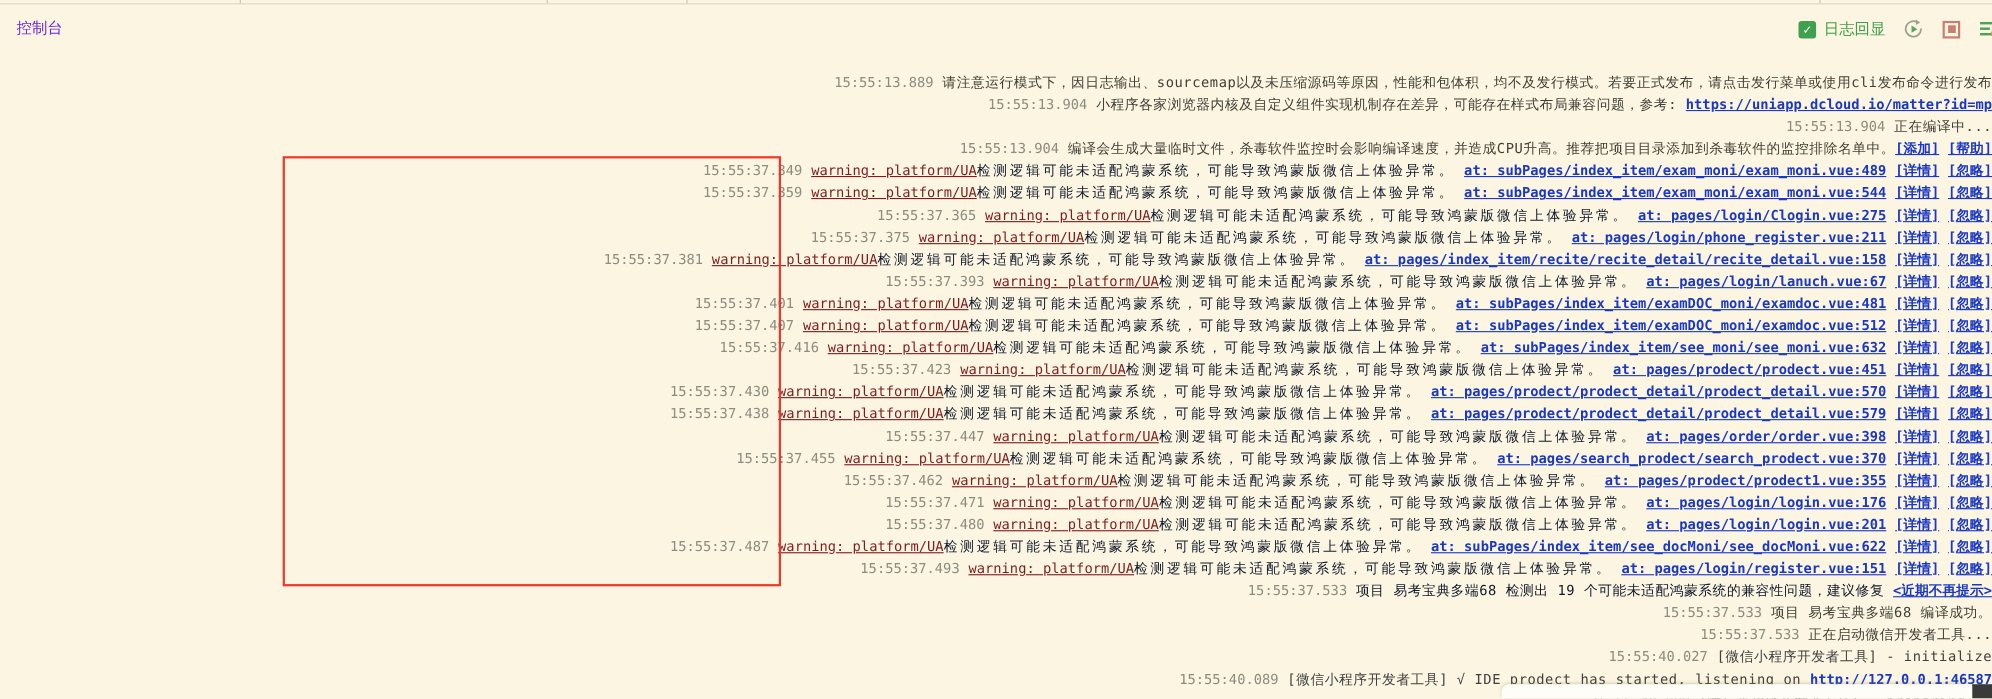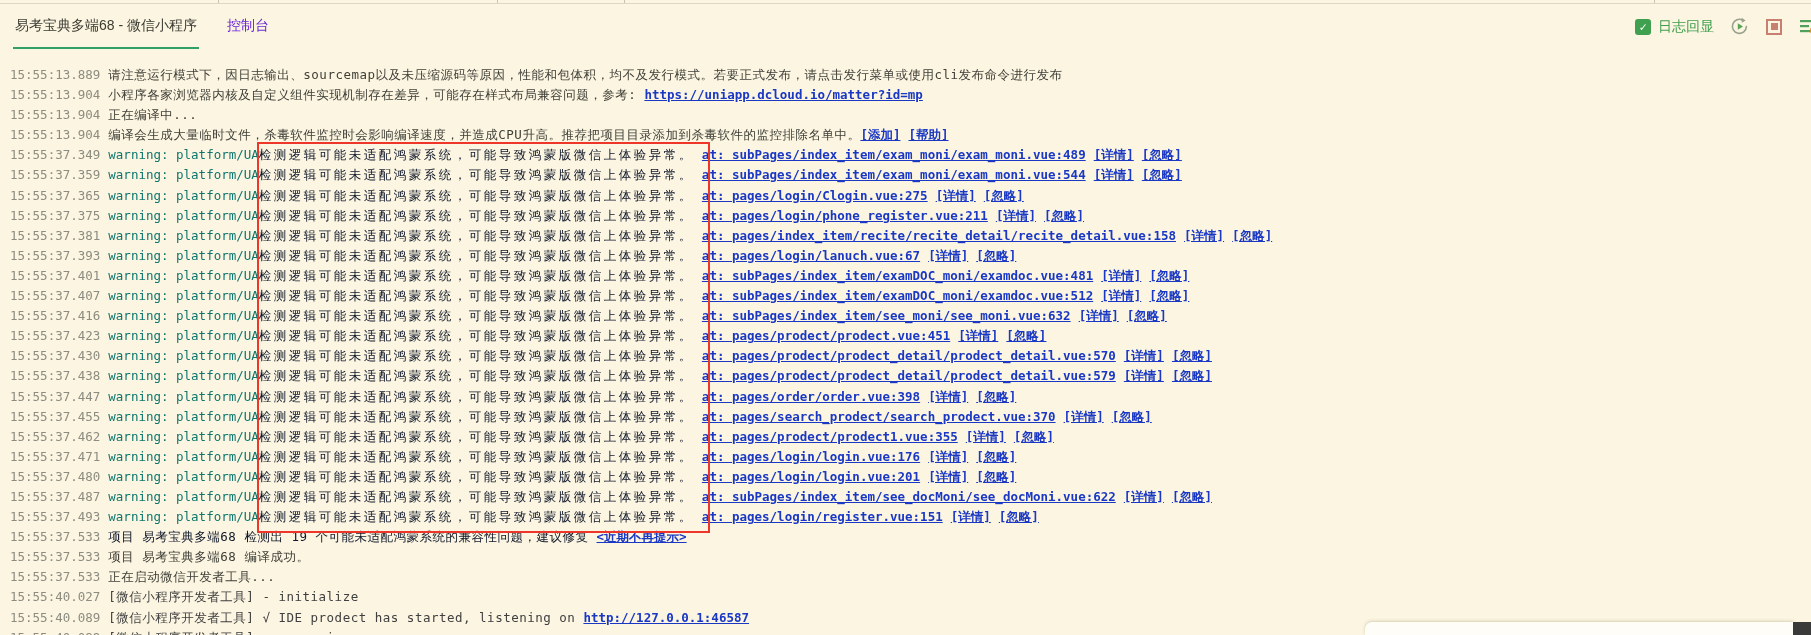--- a/index.html
+++ b/index.html
@@ -22,24 +22,24 @@
   .chkwrap{display:flex;align-items:center;gap:7px;cursor:pointer;}
   .chk{width:16px;height:16px;border-radius:3px;background:#3fa14f;color:#fff;
        display:flex;align-items:center;justify-content:center;font-size:12px;font-weight:bold;}
   .chklabel{font-family:"Liberation Sans","DejaVu Sans",sans-serif;font-size:14px;color:#3f9e4b;}
   .iconbtn{width:20px;height:20px;display:flex;align-items:center;justify-content:center;cursor:pointer;}
   .stopicon{width:12px;height:12px;border:2px solid #c97f70;display:flex;align-items:center;justify-content:center;}
   .stopicon i{display:block;width:7px;height:7px;background:#c97f70;}
   .cuticon{margin-right:-8px;}
   
   .log{padding:16px 0 0 10px;position:relative;font-size:12.5px;line-height:20.1px;}
-  .line{white-space:pre;}
+  .line{white-space:pre;text-align:right;}
   .time{color:#8c8c80;margin-right:8px;}
   .plain{color:#3f3f37;letter-spacing:0.5px;}
-  .warning{color:#0f766e;}
+  .warning{color:#7f1d1d;text-decoration:underline;}
   .warnbody{color:#0f172a;letter-spacing:2.5px;}
   .summary{color:#0f172a;letter-spacing:0.5px;}
   .wxtool{color:#404040;letter-spacing:0.5px;}
   .link,.atlink{color:#1a38c4;text-decoration:underline;font-weight:600;cursor:pointer;}
   .atlink{letter-spacing:0;}
   
   .redbox{position:absolute;border:2px solid #ee372a;pointer-events:none;}
   
   .peek{position:absolute;right:0;bottom:0;height:13px;width:446px;}
   .peek .white{position:absolute;left:0;top:0;height:13px;width:428px;background:#fffdf8;
@@ -50,23 +50,20 @@
 <body>
 
 <div class="top-strip">
   <div class="tick" style="left:218px"></div>
   <div class="tick" style="left:497px"></div>
   <div class="tick" style="left:624px"></div>
   <div class="tick" style="left:1654px"></div>
 </div>
 
 <div class="tabbar">
-  <div class="tab active">
-    <span>易考宝典多端68 - 微信小程序</span>
-  </div>
   <div class="tab">
     <span>控制台</span>
   </div>
   <div class="controls">
     <div class="chkwrap">
       <span class="chk">✓</span>
       <span class="chklabel">日志回显</span>
     </div>
     <div class="iconbtn">
       <svg width="19" height="19" viewBox="0 0 19 19">

